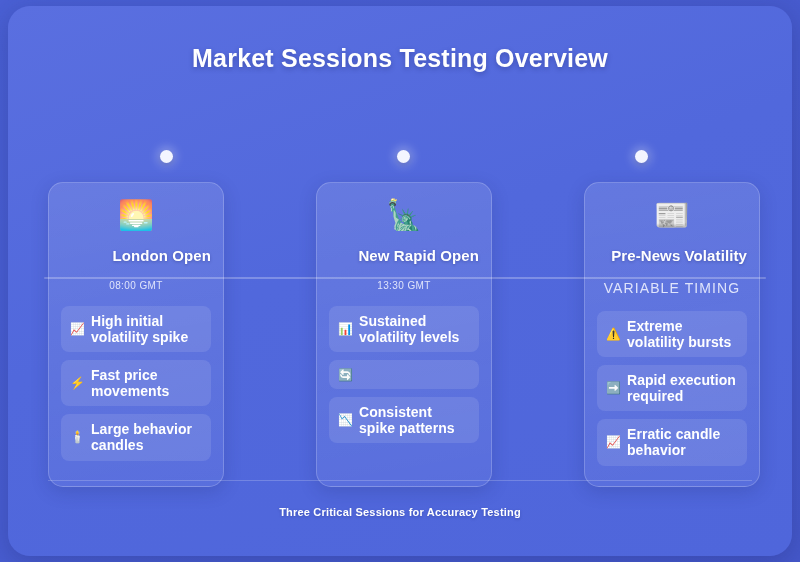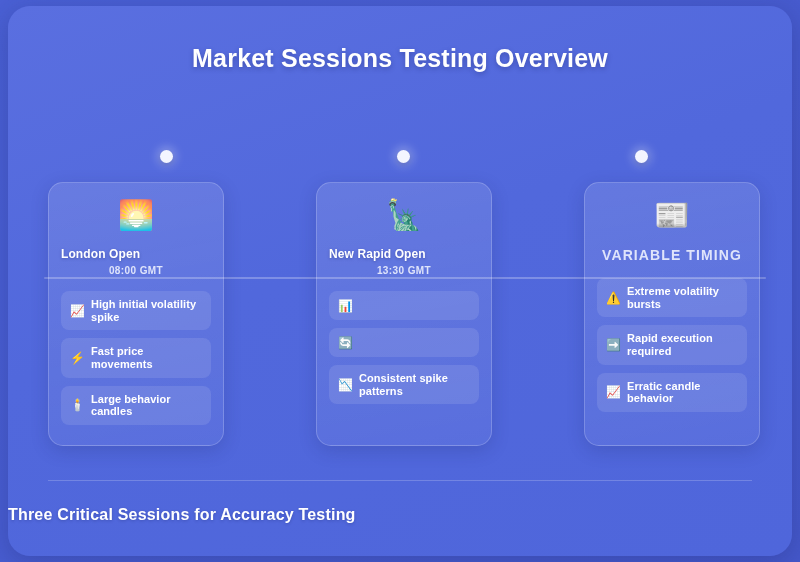--- a/index.html
+++ b/index.html
@@ -107,34 +107,34 @@
 
   .card-icon {
     text-align: center;
     font-size: 29px;
     line-height: 1;
     height: 32px;
     margin-bottom: 14px;
   }
 
   .card-title {
-    text-align: left;
-    color: #ffffff;
-    font-size: 12px;
+    text-align: right;
+    color: #ffffff;
+    font-size: 15px;
     font-weight: bold;
     letter-spacing: 0.1px;
     text-shadow: 0 1px 3px rgba(25, 35, 100, 0.35);
-    margin-bottom: 4px;
+    margin-bottom: 16px;
   }
 
   .card-time {
     text-align: center;
     color: #dfe4fb;
     font-size: 10px;
-    font-weight: bold;
+    font-weight: normal;
     letter-spacing: 0.4px;
     margin-bottom: 15px;
   }
   .card-time.wide {
     letter-spacing: 1.1px;
     font-size: 14px;
   }
 
   
   .features {
@@ -153,42 +153,43 @@
   }
   .pill-icon {
     font-size: 12px;
     line-height: 1;
     flex: 0 0 auto;
     width: 14px;
     text-align: center;
   }
   .pill-label {
     color: #ffffff;
-    font-size: 11px;
+    font-size: 14px;
     font-weight: bold;
     letter-spacing: 0.05px;
     line-height: 1.15;
   }
 
   
   .footer-divider {
     position: absolute;
     left: 40px;
     top: 474px;
     width: 704px;
     height: 1px;
     background: rgba(255, 255, 255, 0.20);
   }
   .footer-text {
     position: absolute;
     left: 0;
     top: 500px;
     width: 100%;
-    color: #ffffff;
-    font-size: 16px;
+    text-align: center;
+    color: #ffffff;
+    font-size: 11px;
     font-weight: bold;
     letter-spacing: 0.2px;
     text-shadow: 0 1px 3px rgba(25, 35, 100, 0.30);
   }
 </style>
 </head>
 <body>
 
 <div class="viewport">
   <div class="panel">
@@ -231,33 +232,35 @@
         </div>
       </div>
 
       <div class="card">
         <div class="card-icon">🗽</div>
         <div class="card-title">New Rapid Open</div>
         <div class="card-time">13:30 GMT</div>
         <div class="features">
           <div class="pill">
             <span class="pill-icon">📊</span>
+            <span class="pill-label">Sustained volatility levels</span>
           </div>
           <div class="pill">
             <span class="pill-icon">🔄</span>
           </div>
           <div class="pill">
             <span class="pill-icon">📉</span>
             <span class="pill-label">Consistent spike patterns</span>
           </div>
         </div>
       </div>
 
       <div class="card">
         <div class="card-icon">📰</div>
+        <div class="card-title">Pre-News Volatility</div>
         <div class="card-time wide">VARIABLE TIMING</div>
         <div class="features">
           <div class="pill">
             <span class="pill-icon">⚠️</span>
             <span class="pill-label">Extreme volatility bursts</span>
           </div>
           <div class="pill">
             <span class="pill-icon">➡️</span>
             <span class="pill-label">Rapid execution required</span>
           </div>

